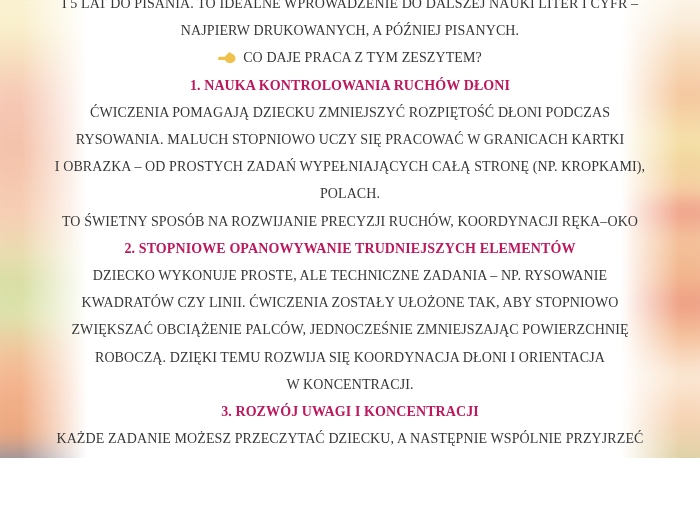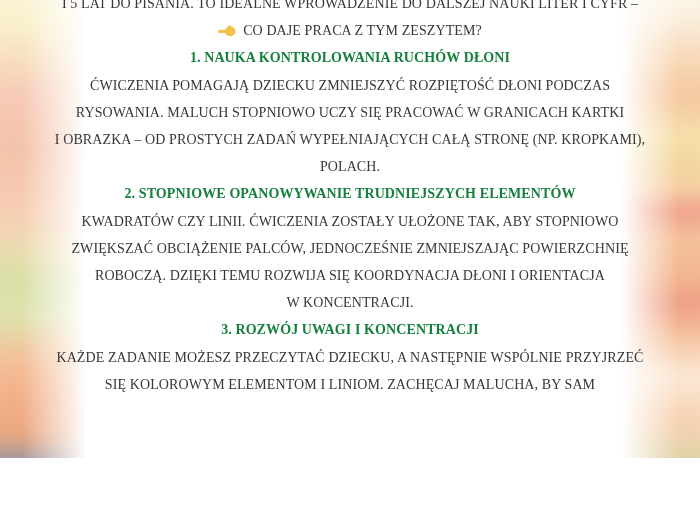--- a/index.html
+++ b/index.html
@@ -58,49 +58,52 @@
   }
   .line {
     white-space: nowrap;
     font-size: 14px;
     line-height: 27.2px;
     color: #373737;
     letter-spacing: 0.1px;
   }
   .line.bold {
     font-weight: 700;
-    color: #15803d;
+    color: #be185d;
   }
   .hand-icon {
     display: inline-block;
     vertical-align: -2px;
     margin-right: 7px;
   }
 </style>
 </head>
 <body>
 
 <div class="screen">
   <div class="edge edge-left"></div>
   <div class="edge edge-right"></div>
   <div class="text-block" id="text-block">
       <div class="line">I 5 LAT DO PISANIA. TO IDEALNE WPROWADZENIE DO DALSZEJ NAUKI LITER I CYFR –</div>
+      <div class="line">NAJPIERW DRUKOWANYCH, A PÓŹNIEJ PISANYCH.</div>
       <div class="line"><svg class="hand-icon" width="18" height="13" viewBox="0 0 24 16">
           <g fill="#f0c14b">
             <rect x="0" y="7" width="13" height="4.4" rx="2.2"></rect>
             <ellipse cx="16.2" cy="9.2" rx="7.2" ry="6.4"></ellipse>
             <rect x="12.5" y="1" width="4.6" height="9" rx="2.3" transform="rotate(20 14.8 5.5)"></rect>
           </g>
         </svg><span>CO DAJE PRACA Z TYM ZESZYTEM?</span></div>
       <div class="line bold">1. NAUKA KONTROLOWANIA RUCHÓW DŁONI</div>
       <div class="line">ĆWICZENIA POMAGAJĄ DZIECKU ZMNIEJSZYĆ ROZPIĘTOŚĆ DŁONI PODCZAS</div>
       <div class="line">RYSOWANIA. MALUCH STOPNIOWO UCZY SIĘ PRACOWAĆ W GRANICACH KARTKI</div>
       <div class="line">I OBRAZKA – OD PROSTYCH ZADAŃ WYPEŁNIAJĄCYCH CAŁĄ STRONĘ (NP. KROPKAMI),</div>
       <div class="line">POLACH.</div>
+      <div class="line">TO ŚWIETNY SPOSÓB NA ROZWIJANIE PRECYZJI RUCHÓW, KOORDYNACJI RĘKA–OKO</div>
       <div class="line bold">2. STOPNIOWE OPANOWYWANIE TRUDNIEJSZYCH ELEMENTÓW</div>
+      <div class="line">DZIECKO WYKONUJE PROSTE, ALE TECHNICZNE ZADANIA – NP. RYSOWANIE</div>
       <div class="line">KWADRATÓW CZY LINII. ĆWICZENIA ZOSTAŁY UŁOŻONE TAK, ABY STOPNIOWO</div>
       <div class="line">ZWIĘKSZAĆ OBCIĄŻENIE PALCÓW, JEDNOCZEŚNIE ZMNIEJSZAJĄC POWIERZCHNIĘ</div>
       <div class="line">ROBOCZĄ. DZIĘKI TEMU ROZWIJA SIĘ KOORDYNACJA DŁONI I ORIENTACJA</div>
       <div class="line">W KONCENTRACJI.</div>
       <div class="line bold">3. ROZWÓJ UWAGI I KONCENTRACJI</div>
       <div class="line">KAŻDE ZADANIE MOŻESZ PRZECZYTAĆ DZIECKU, A NASTĘPNIE WSPÓLNIE PRZYJRZEĆ</div>
       <div class="line">SIĘ KOLOROWYM ELEMENTOM I LINIOM. ZACHĘCAJ MALUCHA, BY SAM</div>
     </div>
 </div>
 

